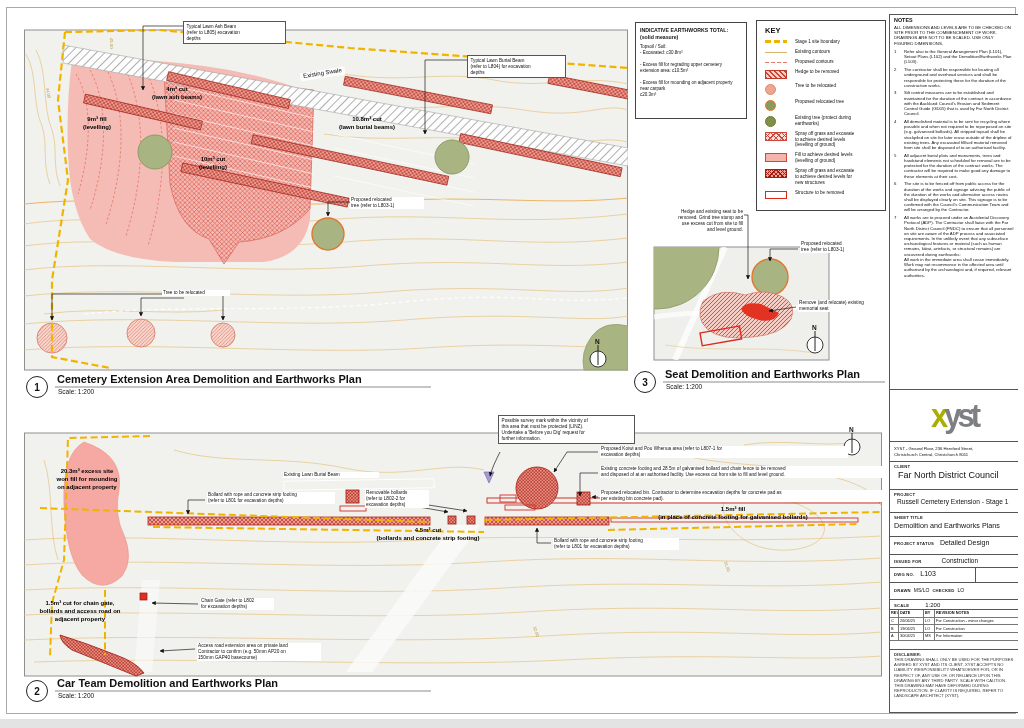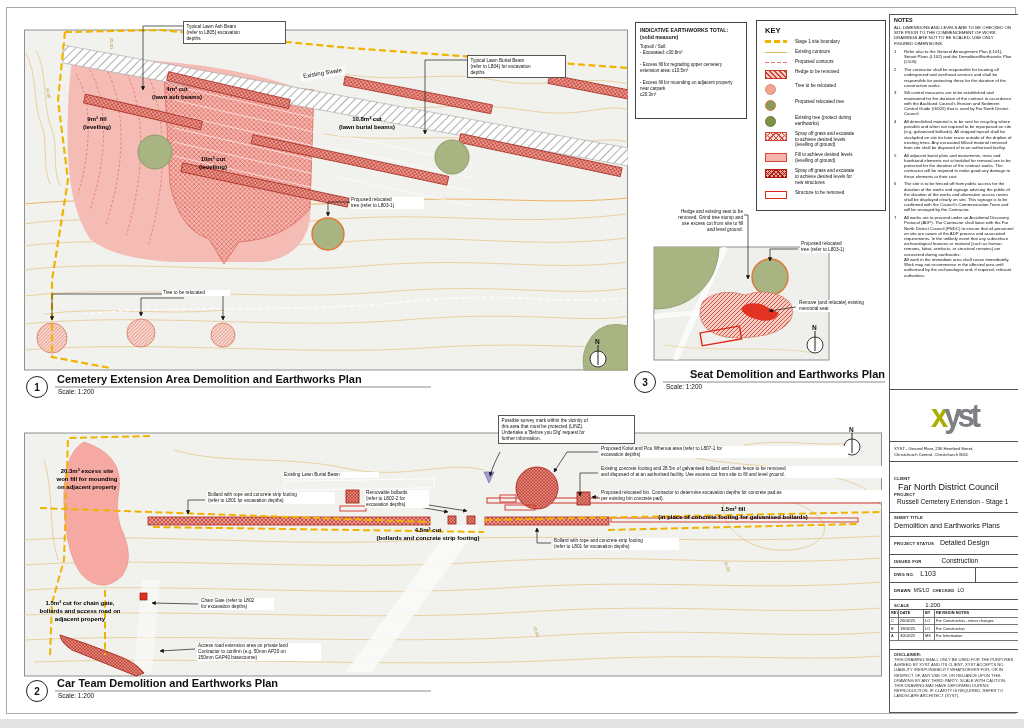--- a/index.html
+++ b/index.html
@@ -380,21 +380,21 @@
   <div class="ptitle" style="left:57px;top:373px">Cemetery Extension Area Demolition and Earthworks Plan</div>
   <div class="punder" style="left:55px;top:386px;width:376px"></div>
   <div class="pscale" style="left:58px;top:388px">Scale: 1:200</div>
 
   <div class="ptitle-circle" style="left:26px;top:680px">2</div>
   <div class="ptitle" style="left:57px;top:677px">Car Team Demolition and Earthworks Plan</div>
   <div class="punder" style="left:55px;top:690px;width:376px"></div>
   <div class="pscale" style="left:58px;top:692px">Scale: 1:200</div>
 
   <div class="ptitle-circle" style="left:634px;top:371px">3</div>
-  <div class="ptitle" style="left:690px;top:368px">Seat Demolition and Earthworks Plan</div>
+  <div class="ptitle" style="left:665px;top:368px">Seat Demolition and Earthworks Plan</div>
   <div class="punder" style="left:663px;top:381px;width:222px"></div>
   <div class="pscale" style="left:666px;top:383px">Scale: 1:200</div>
 
   <div class="infobox" style="left:635px;top:22px;width:112px;height:97px">
     <div class="ew-title">INDICATIVE EARTHWORKS TOTAL:
 (solid measure)</div>
     <div class="ew-body">Topsoil / Soil:
 - Excavated: c30.8m³
 
 - Excess fill for regrading upper cemetery
@@ -519,21 +519,21 @@
     <div class="sec" style="top:376px;height:52px">
       <div class="logo">
           <span class="lx">x</span>
           <span class="lr">yst</span>
         </div>
     </div>
     <div class="sec" style="top:428px;height:20px">
       <div class="addr">XYST  - Ground Floor, 236 Hereford Street,
 Christchurch Central, Christchurch 8011</div>
     </div>
-    <div class="sec" style="top:460px;height:28px">
+    <div class="sec" style="top:448px;height:28px">
       <div class="small-lab">CLIENT</div>
       <div class="val-big">Far North District Council</div>
     </div>
     <div class="sec" style="top:476px;height:23px">
       <div class="small-lab">PROJECT</div>
       <div class="val-med">Russell Cemetery Extension - Stage 1</div>
     </div>
     <div class="sec" style="top:499px;height:24px">
       <div class="small-lab">SHEET TITLE</div>
       <div class="val-med" style="font-size:7.2px;padding-left:0">Demolition and Earthworks Plans</div>

